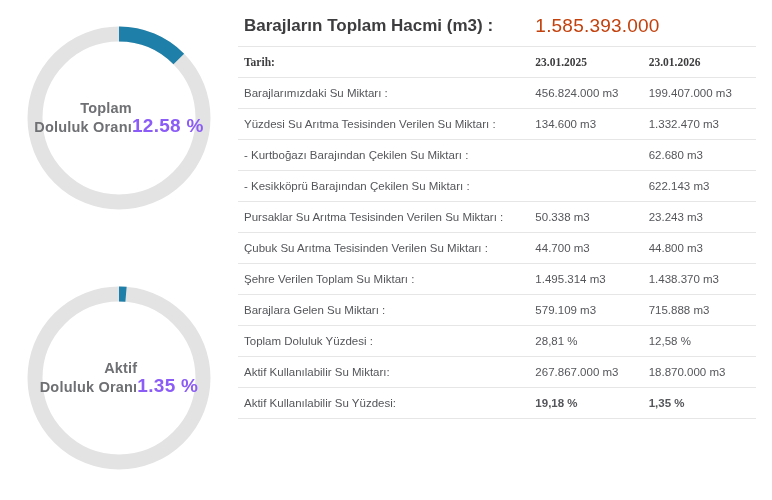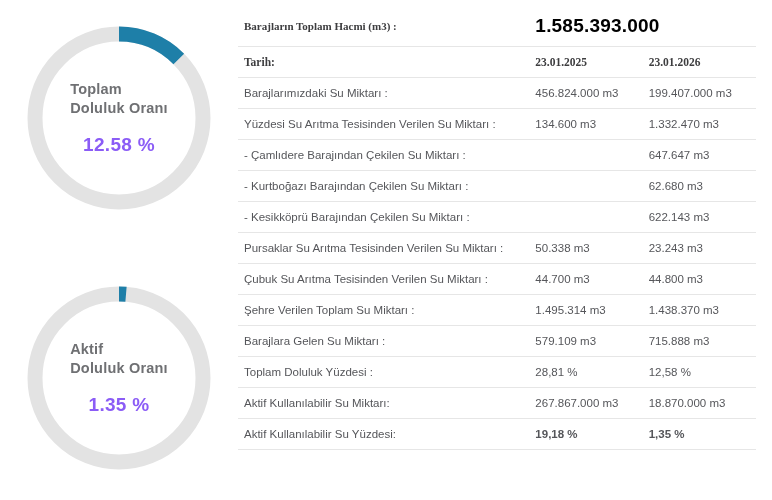--- a/index.html
+++ b/index.html
@@ -47,24 +47,24 @@
   .gauge svg {
     display: block;
     width: 196px;
     height: 196px;
     transform: rotate(-90deg);
   }
   .gauge-center {
     position: absolute;
     inset: 0;
     display: flex;
-    flex-direction: column;
+    flex-direction: row;
     align-items: center;
     justify-content: center;
-    text-align: left;
+    text-align: right;
   }
   .gauge-title {
     font-size: 14.5px;
     font-weight: bold;
     color: #6f7073;
     line-height: 19px;
     letter-spacing: .2px;
   }
   .gauge-value {
     margin-top: 16px;
@@ -101,27 +101,26 @@
   }
   td.col-a { width: 120px; }
   td.col-b { width: 120px; margin-top: 44px; }
 
   tr.head-total td {
     border-bottom: 1px solid #e6e6e6;
   }
   tr.head-total td.label {
     font-weight: bold;
     color: #3d3d3f;
-    font-size: 11px;
-    font-family: Liberation Serif, serif;
+    font-size: 17px;
   }
   tr.head-total td.big {
     font-size: 19px;
-    font-weight: bold;
-    color: #000000;
+    font-weight: normal;
+    color: #c2410c;
     letter-spacing: .2px;
   }
   tr.head-dates td {
     font-weight: bold;
     color: #3d3d3f;
     font-family: Liberation Serif, serif;
   }
   .red {
     color: #cc2127;
   }
@@ -186,25 +185,20 @@
             <td class="label">Barajlarımızdaki Su Miktarı :</td>
             <td class="col-a ">456.824.000 m3</td>
             <td class="col-b ">199.407.000 m3</td>
           </tr>
           <tr>
             <td class="label">Yüzdesi Su Arıtma Tesisinden Verilen Su Miktarı :</td>
             <td class="col-a ">134.600 m3</td>
             <td class="col-b ">1.332.470 m3</td>
           </tr>
           <tr>
-            <td class="label">- Çamlıdere Barajından Çekilen Su Miktarı :</td>
-            <td class="col-a "></td>
-            <td class="col-b ">647.647 m3</td>
-          </tr>
-          <tr>
             <td class="label">- Kurtboğazı Barajından Çekilen Su Miktarı :</td>
             <td class="col-a "></td>
             <td class="col-b ">62.680 m3</td>
           </tr>
           <tr>
             <td class="label">- Kesikköprü Barajından Çekilen Su Miktarı :</td>
             <td class="col-a "></td>
             <td class="col-b ">622.143 m3</td>
           </tr>
           <tr>

